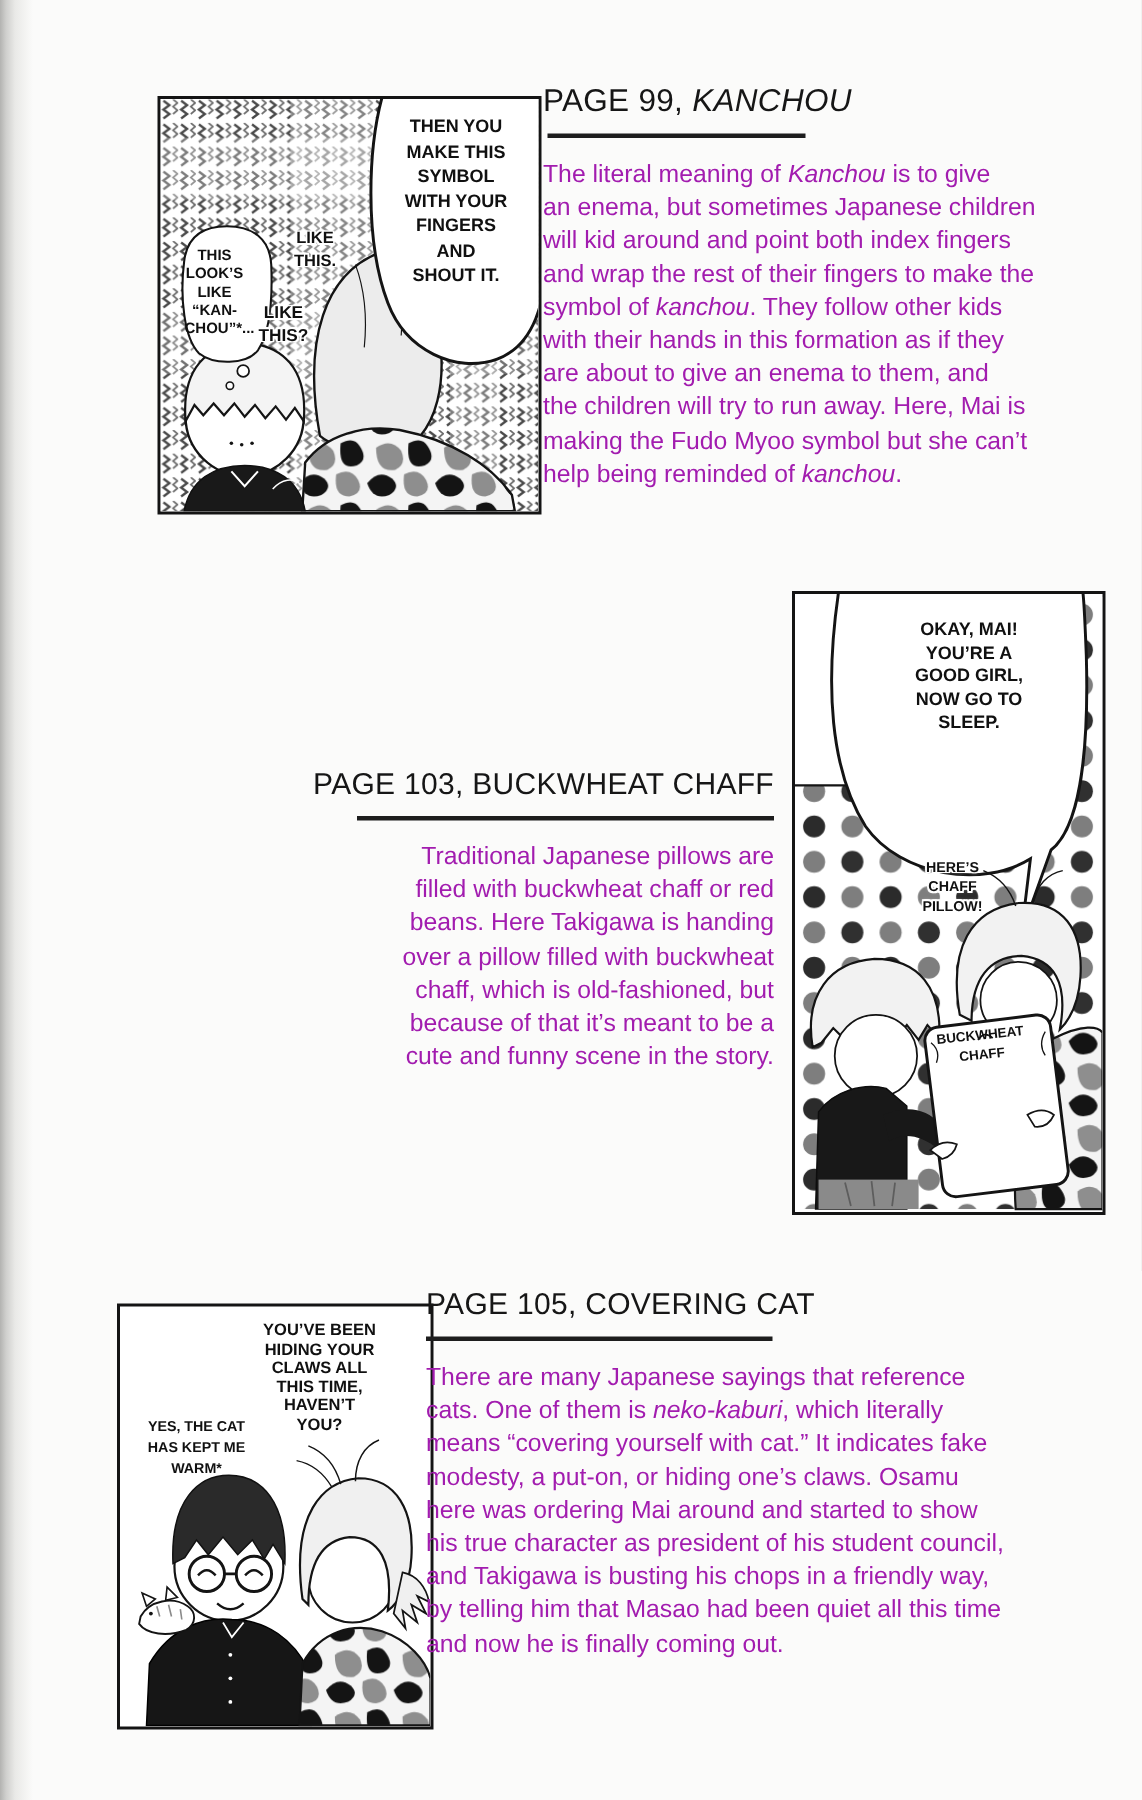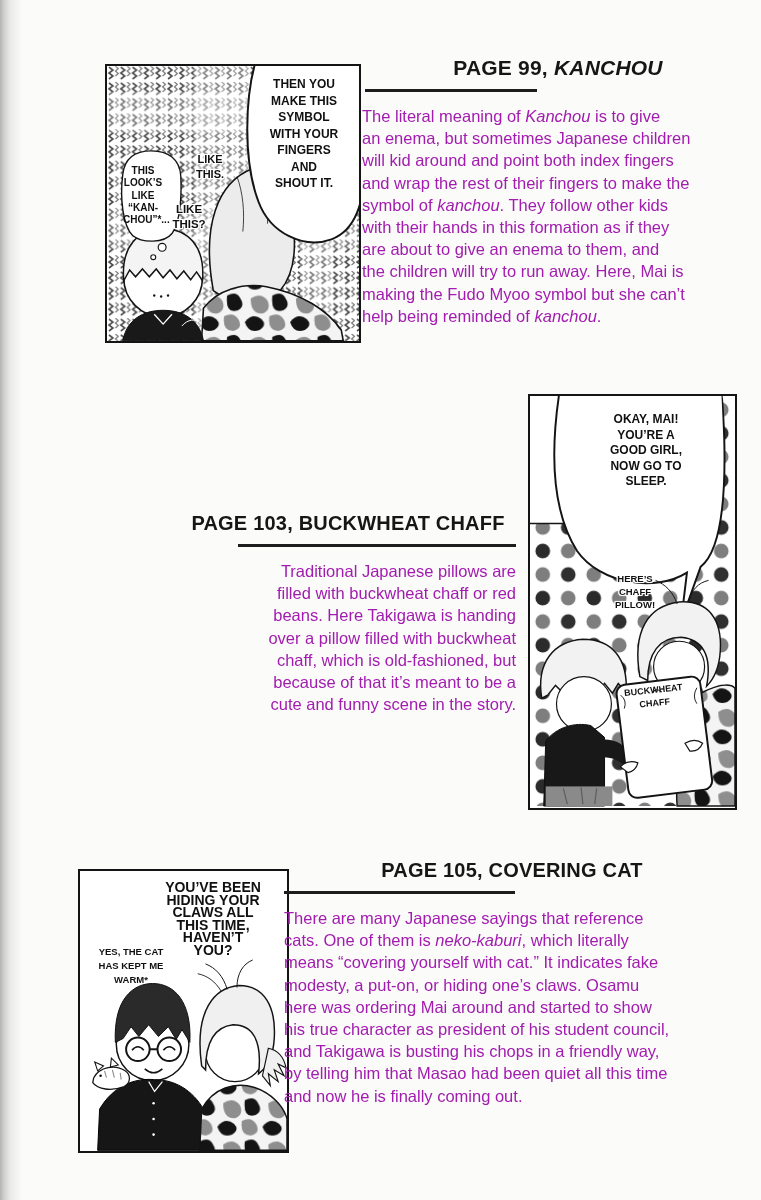--- a/index.html
+++ b/index.html
@@ -11,22 +11,22 @@
     color:#1f1f1f;
   }
   .scan-edge{
     position:absolute;left:0;top:0;width:22px;height:100%;
     background:linear-gradient(90deg,#b3b3b1 0px,#cfcfcd 4px,#e9e9e7 10px,rgba(251,251,250,0) 22px);
     pointer-events:none;
   }
   
   .tblock{position:absolute;}
   .tblock h2{
-    margin:0;font-size:20px;line-height:24px;font-weight:bold;
-    color:#161616;letter-spacing:.2px;white-space:pre-line;text-align:center;
+    margin:0;font-size:20px;line-height:24px;font-weight:normal;
+    color:#161616;letter-spacing:.2px;white-space:pre-line;
   }
   #text1 h2{font-size:21px;}
   .rule{height:3px;background:#1d1d1d;margin-top:9px;}
   #text1 .rule{width:172px;margin-left:3px;}
   #text2 .rule{width:278px;margin-left:auto;}
   #text3 .rule{width:231px;}
   .tblock p{
     margin:13px 0 0 0;font-size:16.5px;line-height:22.2px;
     white-space:pre-line;color:#a21caf;
   }
@@ -56,21 +56,21 @@
   
   .p1-main{left:144px;top:10px;width:106px;font-size:12px;line-height:16.5px;}
   .p1-thought{left:16px;top:99px;width:40px;font-size:10px;line-height:12.3px;}
   .p1-like1{left:78px;top:86px;width:50px;font-size:11px;line-height:15px;}
   .p1-like2{left:54px;top:136px;width:56px;font-size:11.5px;line-height:15px;}
   
   .p2-main{left:40px;top:16px;width:152px;font-size:12px;line-height:15.5px;}
   .p2-pillowcall{left:64px;top:176px;width:82px;font-size:9.5px;line-height:13px;}
   .p2-label{left:84px;top:288px;width:80px;font-size:9px;line-height:12.5px;transform:rotate(-6deg);}
   
-  .p3-claws{left:85px;top:10px;width:96px;font-size:14px;line-height:12.6px;}
+  .p3-claws{left:85px;top:10px;width:96px;font-size:11px;line-height:12.6px;}
   .p3-warm{left:6px;top:74px;width:90px;font-size:9.5px;line-height:14px;}
 </style>
 </head>
 <body>
 
 <div class="page">
   <div class="scan-edge"></div>
 
   <div class="panel" id="panel1">
     <svg viewBox="0 0 256 279">

